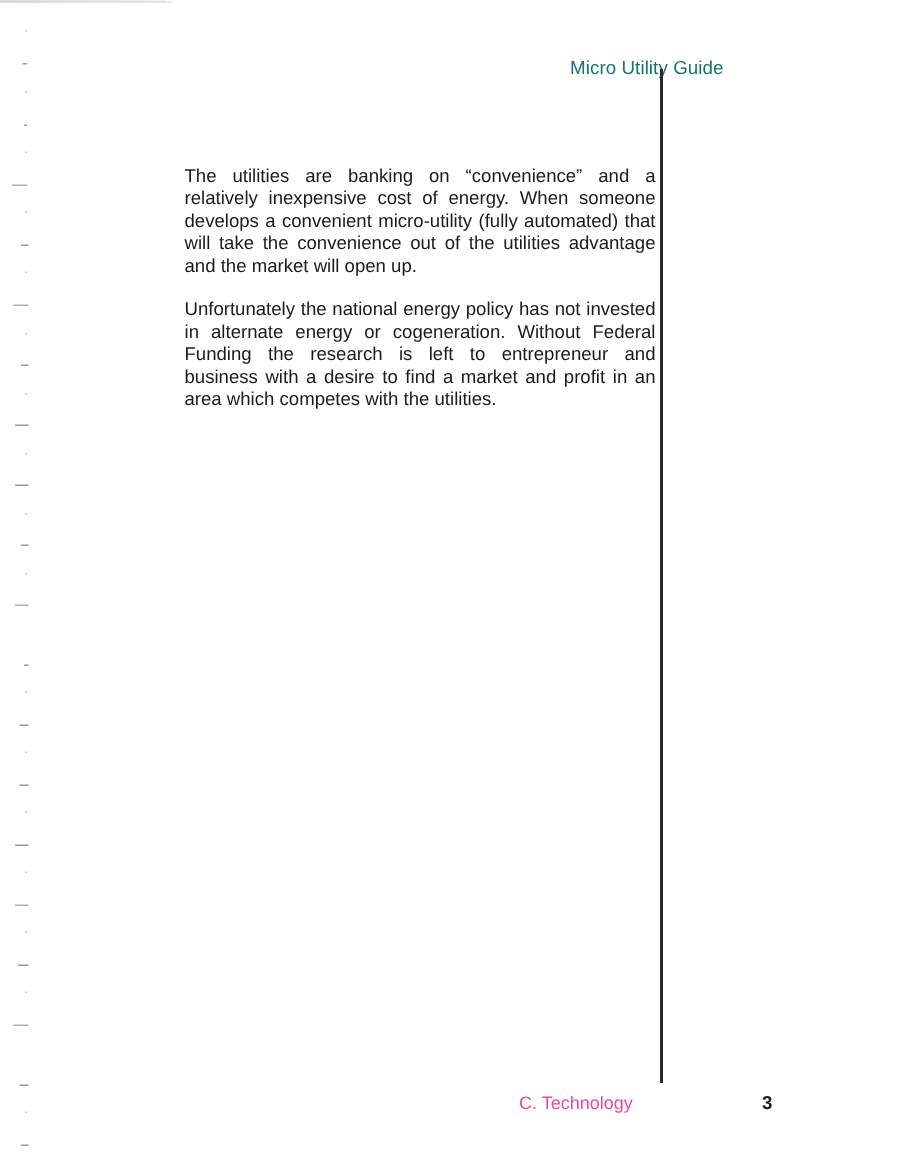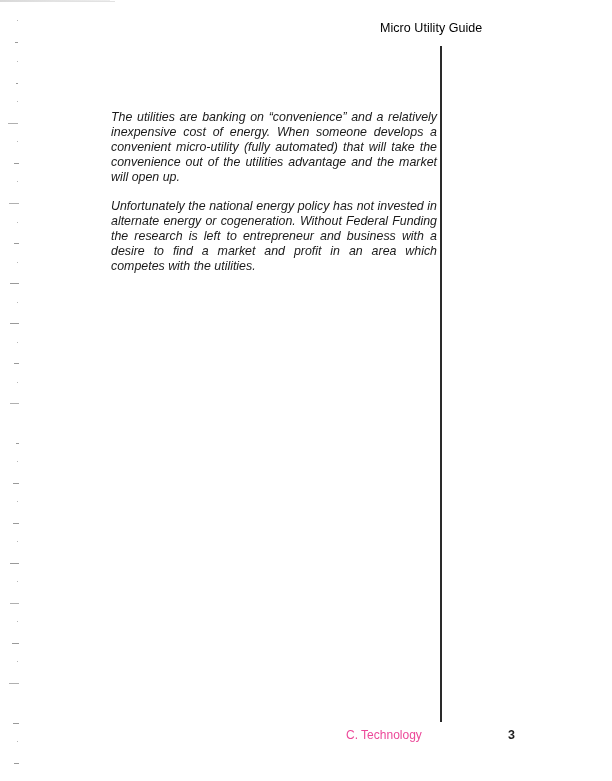--- a/index.html
+++ b/index.html
@@ -23,46 +23,45 @@
     }
     .scan-top-edge2 {
       position: absolute;
       left: 55px; top: 1px;
       width: 60px; height: 1px;
       background: #e2e2e2;
     }
     .running-header {
       position: absolute;
       left: 380px;
-      top: 21px;
+      top: 38px;
       font-size: 12.5px;
       letter-spacing: 0.05px;
-      color: #000000;
+      color: #0f766e;
     }
     .vertical-rule {
       position: absolute;
       left: 440px;
       top: 46px;
       width: 2px;
       height: 676px;
       background: #2a2a2a;
     }
     .body-text {
       position: absolute;
       left: 111px;
       top: 110px;
       width: 326px;
       font-size: 12.4px;
       line-height: 15px;
       color: #1a1a1a;
     }
     .body-text p {
-      margin: 0 0 14px 0;
+      margin: 0 0 14px 12px;
       text-align: justify;
-      font-style: italic;
     }
     .footer-section {
       position: absolute;
       left: 346px;
       top: 728px;
       font-size: 12px;
       color: #ec4899;
     }
     .footer-page {
       position: absolute;

